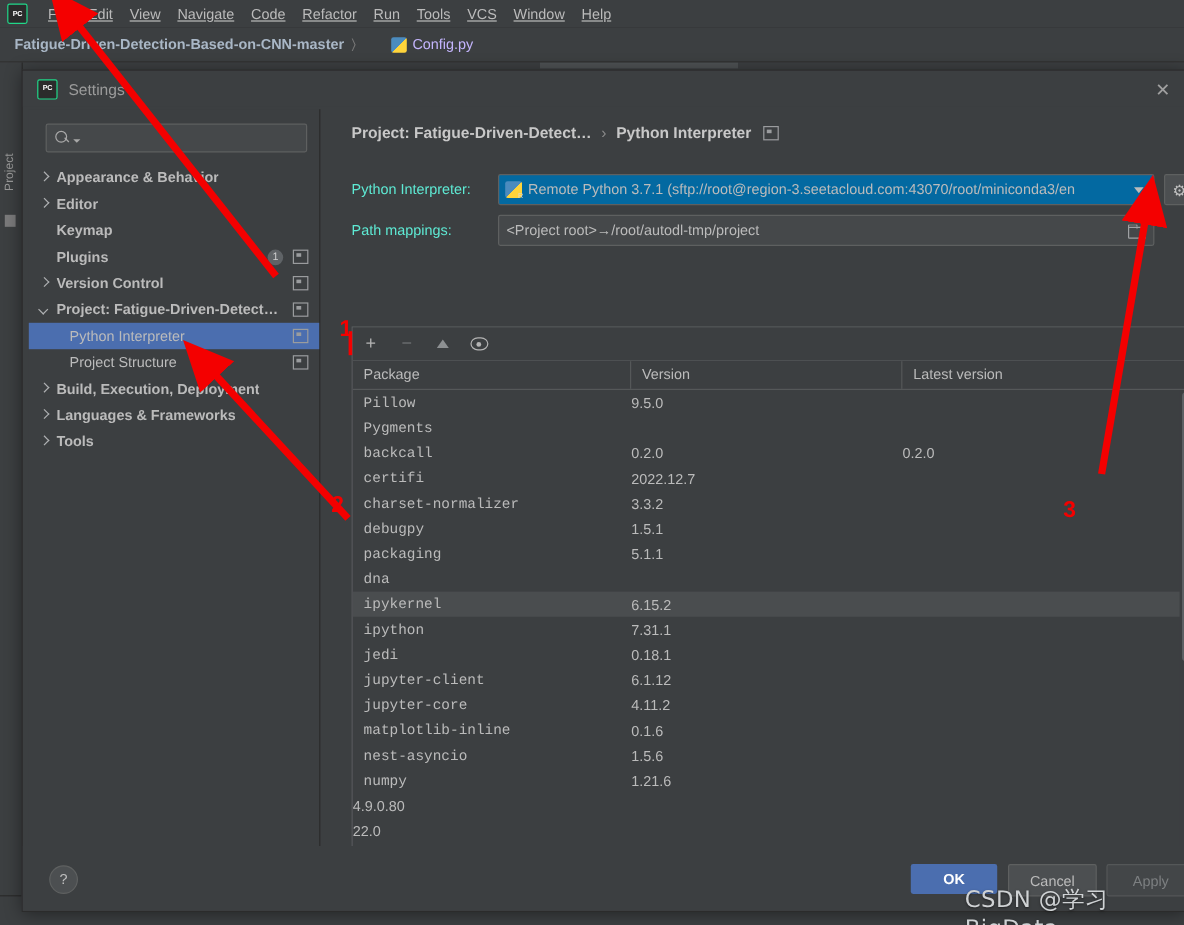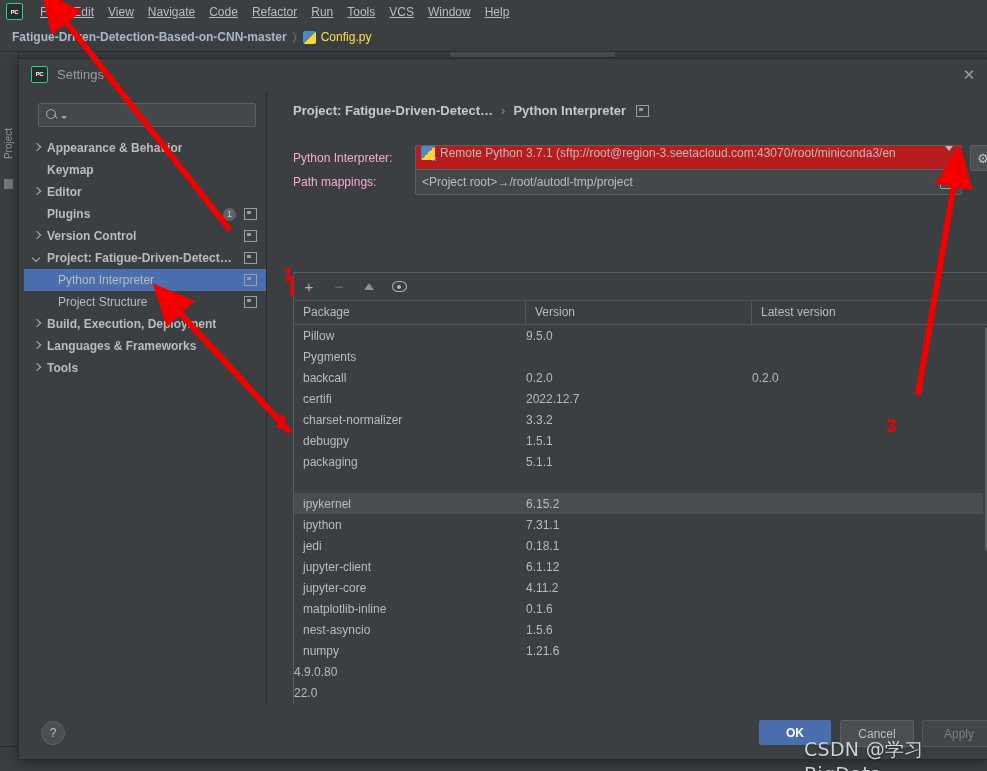--- a/index.html
+++ b/index.html
@@ -36,21 +36,21 @@
   }
 
   
   .navbar{
     position:absolute;left:0;top:23px;width:987px;height:28px;
     background:#3c3f41;display:flex;align-items:center;
     border-bottom:1px solid #323232;
   }
   .crumb{font-size:12px;font-weight:bold;color:#a9b7c6;margin-left:12px;}
   .crumb-sep{margin:0 6px;color:#787878;font-weight:normal;}
-  .crumb2{font-size:12px;color:#fde047;display:flex;align-items:center;gap:5px;}
+  .crumb2{font-size:12px;color:#c4b5fd;display:flex;align-items:center;gap:5px;margin-left:23px;}
   .pyfile-ico{
     width:13px;height:13px;border-radius:2px;
     background:linear-gradient(135deg,#4b8bbe 0 50%,#ffd43b 50% 100%);
     display:inline-block;
   }
 
   
   .editor-bg{
     position:absolute;left:0;top:51px;width:987px;height:720px;background:#2b2b2b;
   }
@@ -177,24 +177,24 @@
   }
   .page-head .sep{margin:0 8px;color:#8a8a8a;font-weight:normal;}
   .head-mark{
     margin-left:10px;width:11px;height:10px;border:1.4px solid #9a9c9e;position:relative;
   }
   .head-mark::after{
     content:"";position:absolute;left:2px;top:2px;width:4px;height:3px;background:#9a9c9e;
   }
 
   .field-row{position:absolute;left:26px;display:flex;align-items:center;}
-  .field-label{font-size:12px;color:#f9a8d4;width:122px;}
+  .field-label{font-size:12px;color:#5eead4;width:122px;}
   .combo{
-    width:545px;height:24px;background:#b91c1c;border:1px solid #5e6060;border-radius:2px;
-    display:flex;overflow:hidden;
+    width:545px;height:24px;background:#0369a1;border:1px solid #5e6060;border-radius:2px;
+    display:flex;align-items:center;overflow:hidden;
   }
   .combo .py-ico{
     width:14px;height:14px;margin-left:5px;margin-right:5px;flex:0 0 auto;border-radius:2px;
     background:linear-gradient(135deg,#4b8bbe 0 50%,#ffd43b 50% 100%);position:relative;
   }
   .combo .py-ico::after{
     content:"R";position:absolute;right:-1px;bottom:-2px;font-size:6px;color:#d9d9d9;
   }
   .combo-text{
     font-size:12px;color:#bbbbbb;white-space:nowrap;overflow:hidden;flex:1;
@@ -263,21 +263,21 @@
   .col2{width:226px;border-right:1px solid #555859;height:23px;line-height:23px;}
   .col3{flex:1;height:23px;line-height:23px;}
 
   .pkg-body{
     height:402px;overflow:hidden;position:relative;background:#3c3f41;
   }
   .pkg-row{
     height:21px;display:flex;align-items:center;font-size:12px;color:#bbbbbb;
   }
   .pkg-row.selected{background:#4a4d4f;}
-  .pkg-row .c1{width:232px;padding-left:9px;box-sizing:border-box;}
+  .pkg-row .c1{width:232px;padding-left:9px;box-sizing:border-box;font-family:Liberation Mono, monospace;}
   .pkg-row .c2{width:226px;box-sizing:border-box;}
   .pkg-row .c3{flex:1;box-sizing:border-box;}
 
   .scroll-track{
     position:absolute;right:0;top:0;width:11px;height:402px;background:#3c3f41;
   }
   .scroll-thumb{
     position:absolute;right:2px;top:2px;width:7px;height:224px;background:#5c6063;border-radius:3px;
   }
 
@@ -370,27 +370,27 @@
         <input class="search-input" type="text" placeholder="" style="">
       </div>
 
       <div class="tree">
 
         <div class="tree-row">
           <div class="arrow right"></div>
           <div class="tree-label bold">Appearance &amp; Behavior</div>
         </div>
 
-        <div class="tree-row indent2">
-          <div class="tree-label bold">Keymap</div>
-        </div>
-
         <div class="tree-row">
           <div class="arrow right"></div>
           <div class="tree-label bold">Editor</div>
+        </div>
+
+        <div class="tree-row indent2">
+          <div class="tree-label bold">Keymap</div>
         </div>
 
         <div class="tree-row indent2">
           <div class="tree-label bold">Plugins</div>
           <div class="tree-badge">1</div>
           <div class="tree-mark"></div>
         </div>
 
         <div class="tree-row">
           <div class="arrow right"></div>
@@ -446,21 +446,21 @@
         <div class="combo">
           <span class="py-ico"></span>
           <span class="combo-text">Remote Python 3.7.1 (sftp://root@region-3.seetacloud.com:43070/root/miniconda3/en</span>
           <span class="combo-arrow"></span>
         </div>
         <div class="gear-btn">
           <span class="gear">⚙</span>
         </div>
       </div>
 
-      <div class="field-row" style="top:78px;">
+      <div class="field-row" style="top:88px;">
         <div class="field-label">Path mappings:</div>
         <div class="pathbox">
           <span class="ptext">&lt;Project root&gt;→/root/autodl-tmp/project</span>
           <span class="folder-ico"></span>
         </div>
       </div>
 
       <div class="pkg-wrap">
 
         <div class="pkg-toolbar">
@@ -509,20 +509,21 @@
               <div class="c1">debugpy</div>
               <div class="c2">1.5.1</div>
               <div class="c3"></div>
             </div>
           <div class="pkg-row">
               <div class="c1">packaging</div>
               <div class="c2">5.1.1</div>
               <div class="c3"></div>
             </div>
           <div class="pkg-row">
+              <div class="c1">dna</div>
               <div class="c3"></div>
             </div>
           <div class="pkg-row selected">
               <div class="c1">ipykernel</div>
               <div class="c2">6.15.2</div>
               <div class="c3"></div>
             </div>
           <div class="pkg-row">
               <div class="c1">ipython</div>
               <div class="c2">7.31.1</div>

